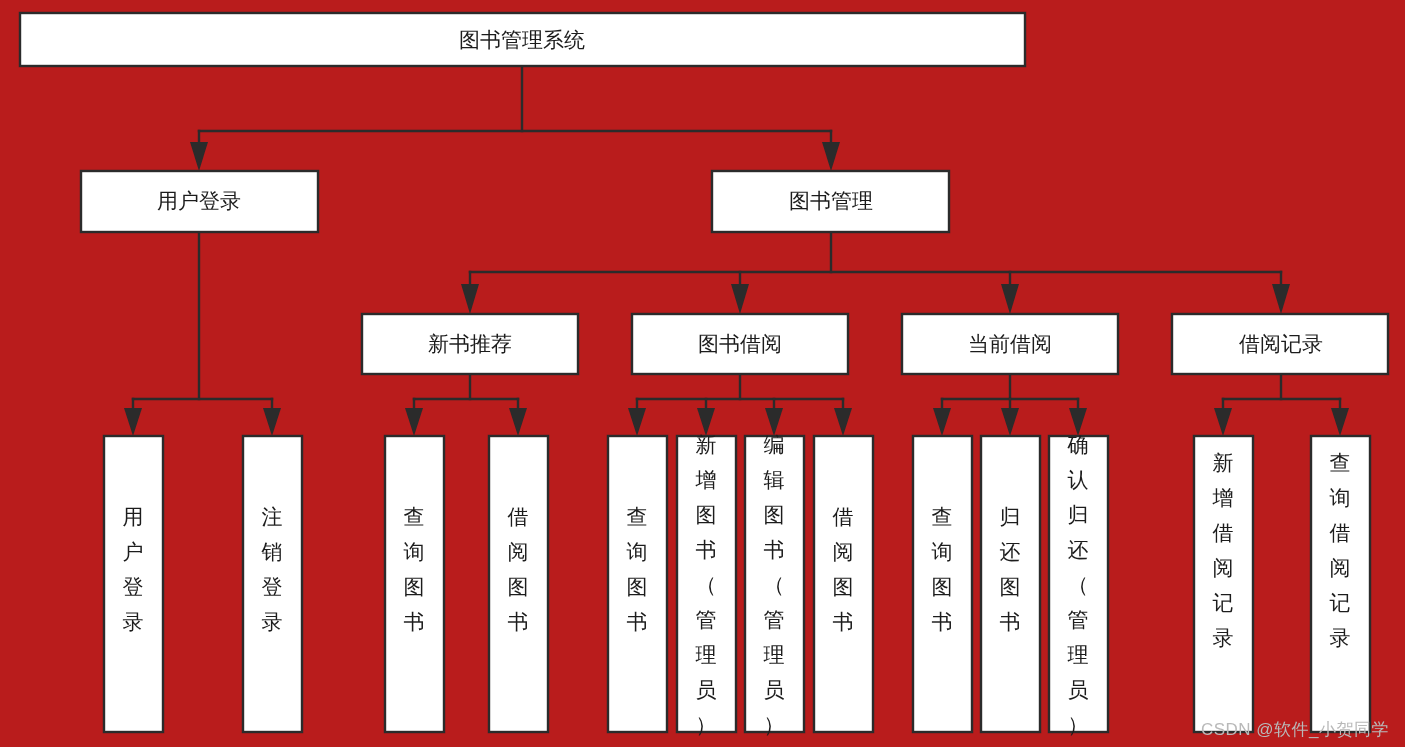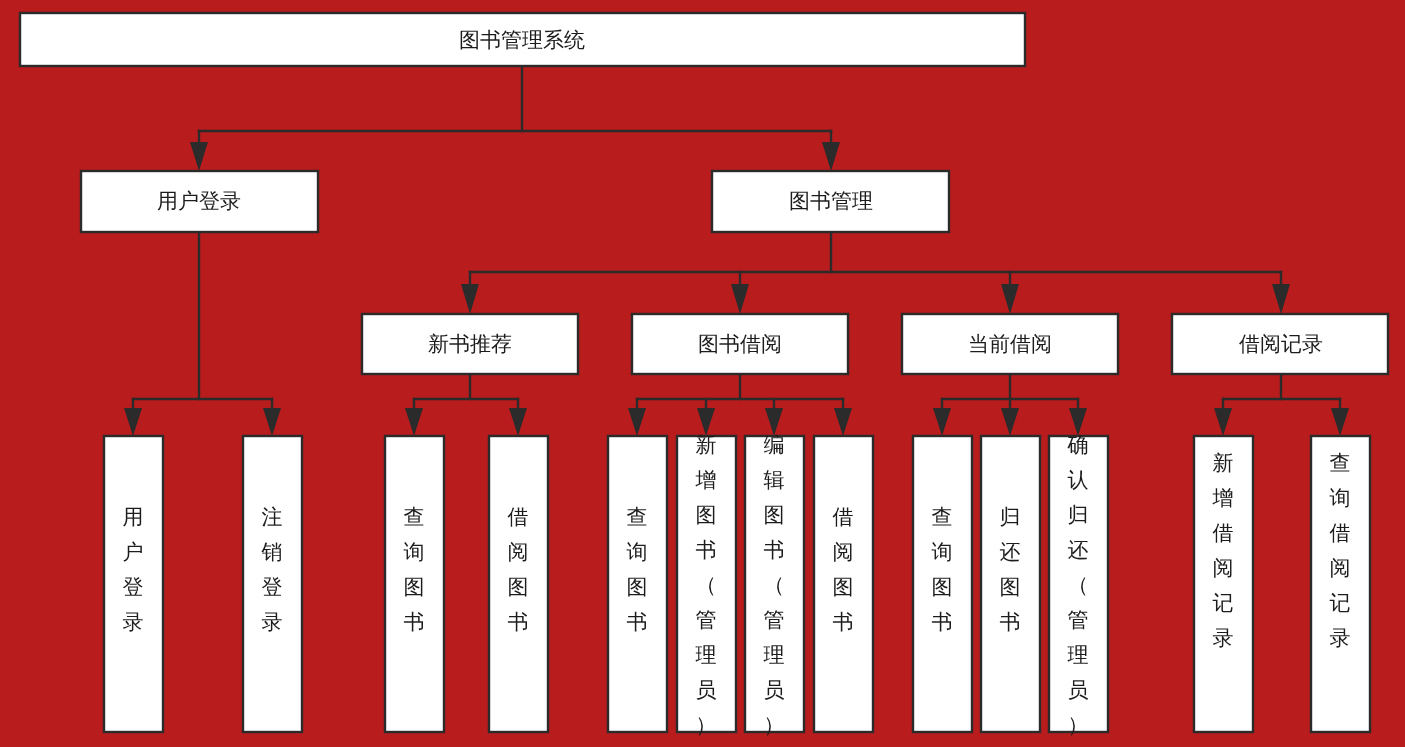--- a/index.html
+++ b/index.html
@@ -228,14 +228,15 @@
       <rect class="node-rect" x="1194" y="436" width="59" height="296"></rect>
       <text class="node-label-v" x="1223" y="470"><tspan x="1223" dy="0">新</tspan><tspan x="1223" dy="35">增</tspan><tspan x="1223" dy="35">借</tspan><tspan x="1223" dy="35">阅</tspan><tspan x="1223" dy="35">记</tspan><tspan x="1223" dy="35">录</tspan></text>
     </g>
     <g>
       <rect class="node-rect" x="1311" y="436" width="59" height="296"></rect>
       <text class="node-label-v" x="1340" y="470"><tspan x="1340" dy="0">查</tspan><tspan x="1340" dy="35">询</tspan><tspan x="1340" dy="35">借</tspan><tspan x="1340" dy="35">阅</tspan><tspan x="1340" dy="35">记</tspan><tspan x="1340" dy="35">录</tspan></text>
     </g>
 
   </svg>
 
+  <div class="watermark">CSDN @软件_小贺同学</div>
 
 </div>
 
 </body></html>

